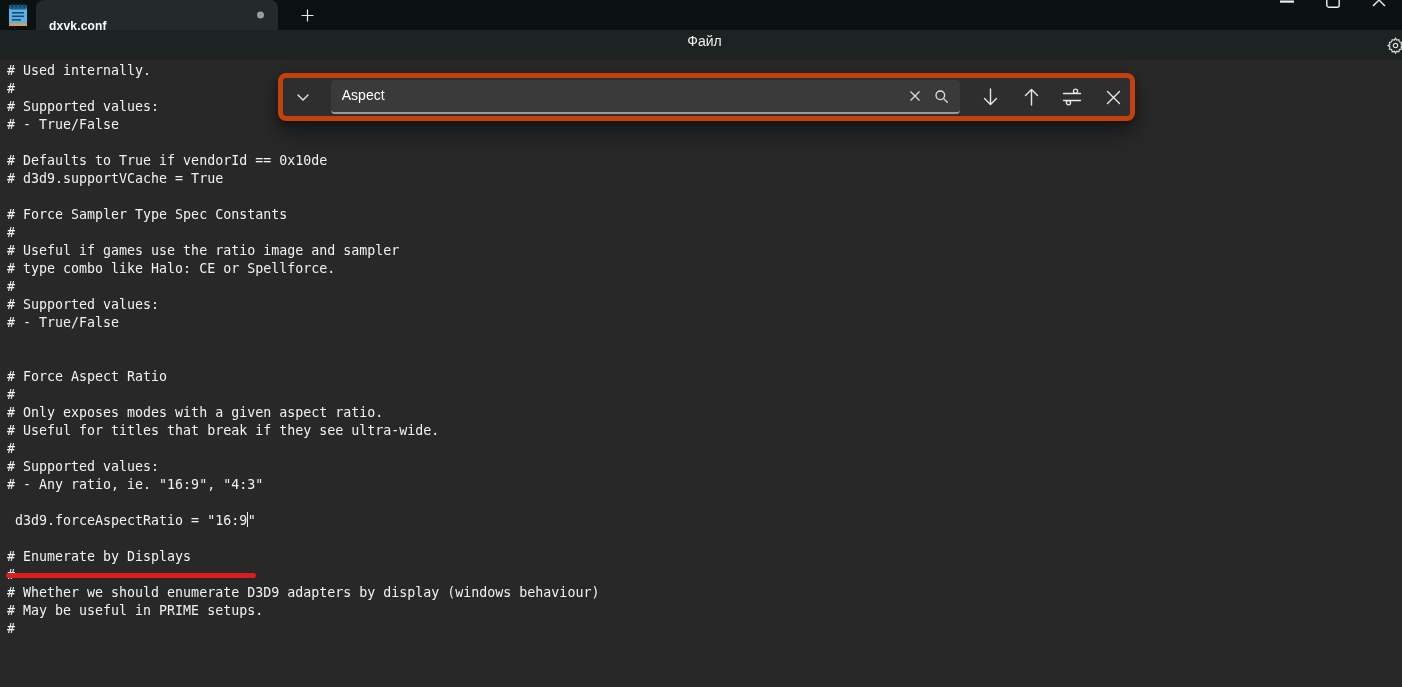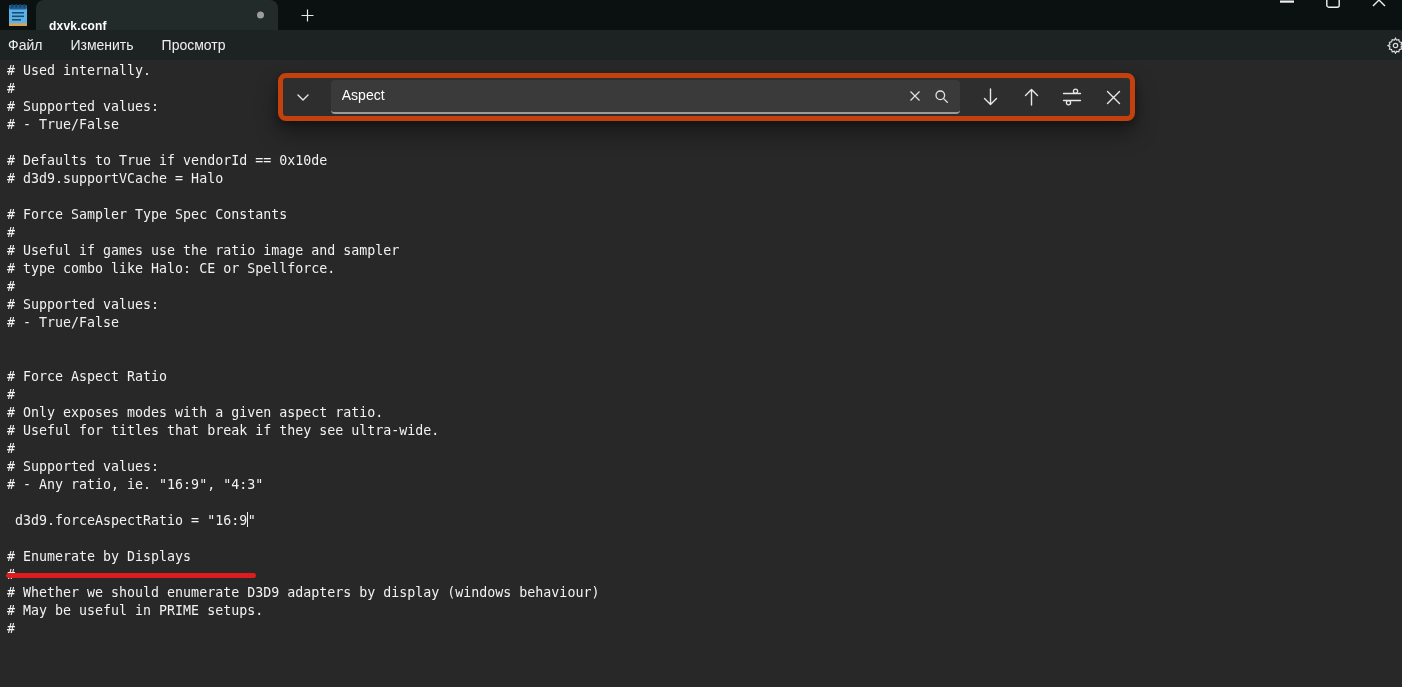--- a/index.html
+++ b/index.html
@@ -11,21 +11,21 @@
   .app-icon-slot { width:36px; display:flex; align-items:center; justify-content:center; }
   .tab { width:242px; background:#232a2a; border-radius:8px 8px 0 0; display:flex; align-items:center; padding:0 10px 0 13px; position:relative; }
   .tab-title { color:#ffffff; font-size:12px; font-weight:bold; letter-spacing:.2px;margin-top:21px; }
   .tab-dirty-dot { position:absolute; right:14px; top:50%; transform:translateY(-50%); width:7px; height:7px; border-radius:50%; background:#9d9d9d; }
   .new-tab-btn { width:34px; height:30px; margin-left:12px; display:flex; align-items:center; justify-content:center; color:#e8e8e8; }
   .win-controls { position:absolute; right:0; top:0; height:30px; display:flex; }
   .win-btn { width:46px; height:30px; position:relative; overflow:hidden; }
   .win-btn svg { position:absolute; left:50%; transform:translateX(-50%); }
 
   
-  .menubar { position:absolute; left:0; top:30px; width:1402px; height:30px; background:#1d2222; display:flex; align-items:center; padding-left:7px; gap:26px; }
+  .menubar { position:absolute; left:0; top:30px; width:1402px; height:30px; background:#1d2222; display:flex; align-items:center; padding-left:7px; gap:26px;flex-direction:column; }
   .menu-item { color:#f0f0f0; font-size:14px; padding:3px 1px; cursor:default; }
   .menubar-gear { position:absolute; right:-4px; top:50%; transform:translateY(-50%); width:22px; height:22px; display:flex; align-items:center; justify-content:center; color:#dcdcdc; overflow:hidden; }
 
   
   .doc { position:absolute; left:0; top:60px; width:1402px; height:627px; background:#282828; padding:2px 0 0 7px; overflow:hidden; }
   .doc-line { height:18px; line-height:18px; font-family:"DejaVu Sans Mono","Liberation Mono",monospace; font-size:13.3px; color:#f2f2f2; white-space:pre; }
   .caret { display:inline-block; width:1.5px; height:15px; background:#f0f0f0; vertical-align:-2px; margin:0 -0.5px; }
   .annotation-underline { position:absolute; left:6px; top:513px; width:250px; height:5px; border-radius:3px; }
 
   
@@ -101,21 +101,21 @@
 </div>
 
 <div class="doc">
   <div id="doc-lines">
       <div class="doc-line"># Used internally.</div>
       <div class="doc-line">#</div>
       <div class="doc-line"># Supported values:</div>
       <div class="doc-line"># - True/False</div>
       <div class="doc-line">&nbsp;</div>
       <div class="doc-line"># Defaults to True if vendorId == 0x10de</div>
-      <div class="doc-line"># d3d9.supportVCache = Halo</div>
+      <div class="doc-line"># d3d9.supportVCache = True</div>
       <div class="doc-line">&nbsp;</div>
       <div class="doc-line"># Force Sampler Type Spec Constants</div>
       <div class="doc-line">#</div>
       <div class="doc-line"># Useful if games use the ratio image and sampler</div>
       <div class="doc-line"># type combo like Halo: CE or Spellforce.</div>
       <div class="doc-line">#</div>
       <div class="doc-line"># Supported values:</div>
       <div class="doc-line"># - True/False</div>
       <div class="doc-line">&nbsp;</div>
       <div class="doc-line">&nbsp;</div>

